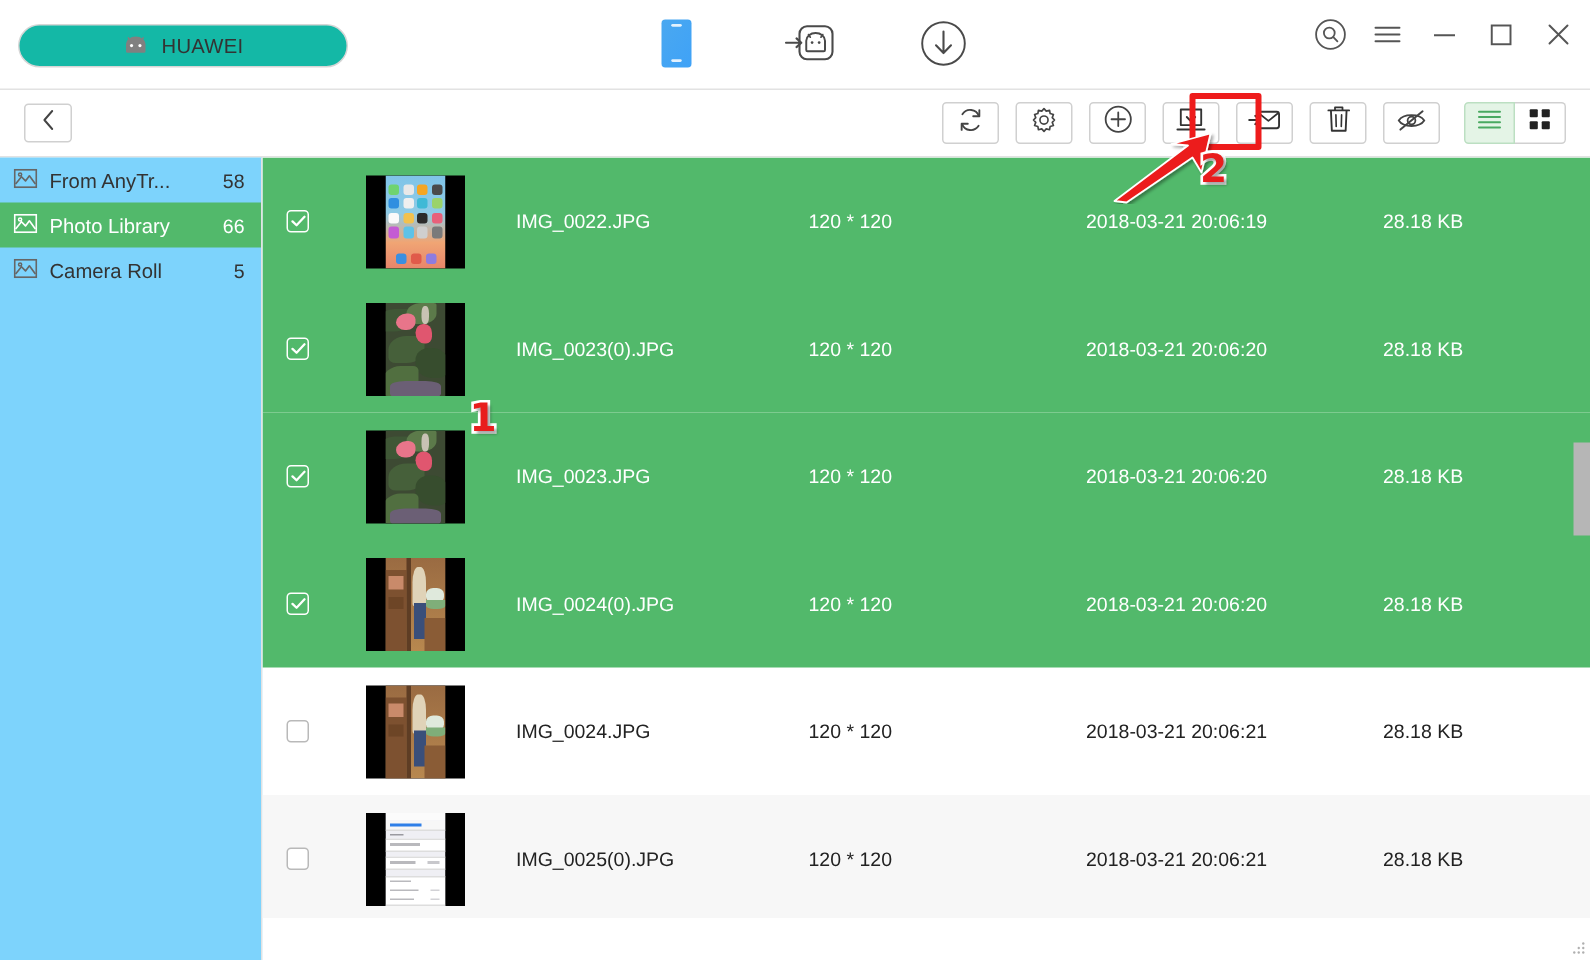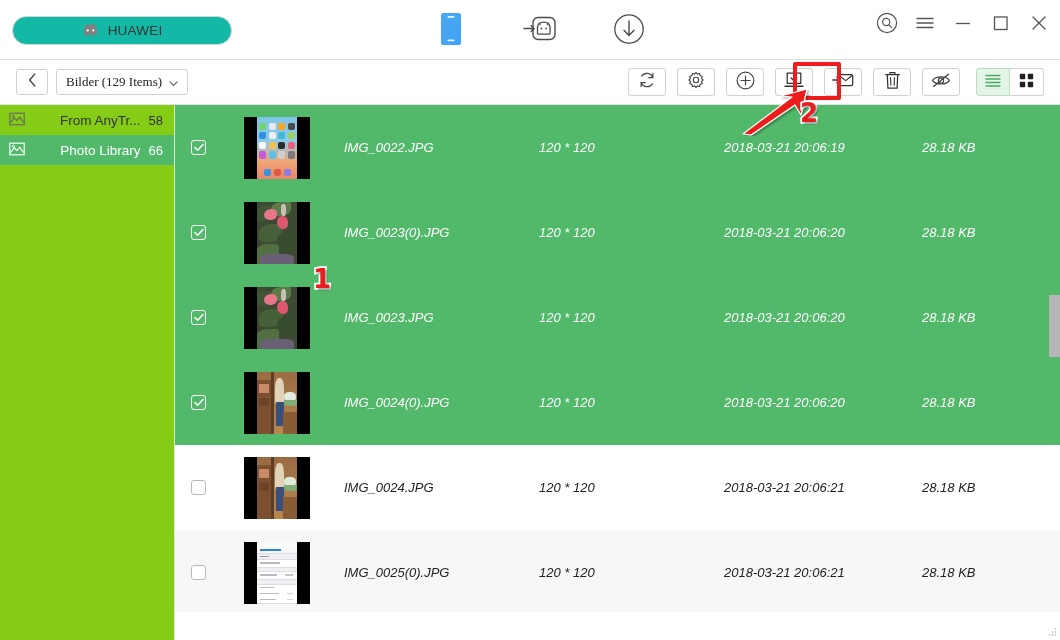--- a/index.html
+++ b/index.html
@@ -91,23 +91,22 @@
     border: 4px solid #ee1c1c;
     border-radius: 2px;
     pointer-events: none;
     z-index: 30;
   }
 
   
   .sidebar {
     position: absolute; left: 0; top: 105px;
     width: 175px; height: 535px;
-    background: #84cc16;
+    background: #7dd3fc;
     border-right: 1px solid #e2e2e2;
-    text-align: right;
   }
   .side-item {
     height: 30px; display: flex; align-items: center;
     padding: 0 11px 0 9px; gap: 8px;
     cursor: pointer; font-size: 13.5px; color: #333;
   }
   .side-item.active { background: #52b96b; color: #fff; }
   .side-item .sl { flex: 1; white-space: nowrap; overflow: hidden; }
   .side-item .sc { font-size: 13px; }
 
@@ -124,21 +123,21 @@
     border-right: 1px solid #eaeaea;
     font-family: "Liberation Serif", serif;
   }
   .c-chk   { width: 47px; justify-content: center; padding-left: 0 !important; }
   .c-img   { width: 110px; }
   .c-name  { width: 195px; }
   .c-fmt   { width: 185px; }
   .c-date  { width: 198px; }
   .c-size  { width: 150px; border-right: none !important; }
 
-  .rows { height: 507px; overflow: hidden; position: relative; font-style: italic; }
+  .rows { height: 507px; overflow: hidden; position: relative; }
   .row { display: flex; height: 85px; align-items: center; }
   .row.sel { background: #52b96b; color: #fff; }
   .row.alt { background: #f7f7f7; }
   .row .cell {
     height: 85px; display: flex; align-items: center;
     padding-left: 12px; font-size: 13px;
   }
   .row .cell.c-chk { justify-content: center; padding-left: 0; }
   .row .cell.c-img { justify-content: flex-start; padding-left: 22px; }
 
@@ -329,28 +328,20 @@
   </div>
 
   <div class="subbar">
     <div class="back-btn">
       <span>
         <svg width="9" height="14" viewBox="0 0 9 14">
             <path d="M6.8 1 L1.6 7 L6.8 13" fill="none" stroke="#444" stroke-width="1.3" stroke-linecap="round" stroke-linejoin="round"></path>
           </svg>
       </span>
     </div>
-    <div class="crumb">
-      <span class="ctext">Bilder (129 Items)</span>
-      <span>
-        <svg width="9" height="6" viewBox="0 0 9 6">
-            <path d="M1 1 L4.5 4.6 L8 1" fill="none" stroke="#666" stroke-width="1.1" stroke-linecap="round" stroke-linejoin="round"></path>
-          </svg>
-      </span>
-    </div>
 
     <div class="tools">
       <div class="tbtn">
         <span>
           <svg width="18" height="18" viewBox="0 0 18 18">
             <path d="M14.6 6.3 A6.2 6.2 0 0 0 3.6 5.1 M3.4 11.7 A6.2 6.2 0 0 0 14.4 12.9" fill="none" stroke="#444" stroke-width="1.25" stroke-linecap="round"></path>
             <path d="M14.9 2.4 L14.9 6.5 L10.8 6.5 M3.1 15.6 L3.1 11.5 L7.2 11.5" fill="none" stroke="#444" stroke-width="1.25" stroke-linecap="round" stroke-linejoin="round"></path>
           </svg>
         </span>
       </div>
@@ -451,20 +442,31 @@
         <svg width="16" height="14" viewBox="0 0 16 14">
           <rect x="0.8" y="1.2" width="14.4" height="11.6" fill="none" stroke="#ffffff" stroke-width="1.1"></rect>
           <path d="M1.4 10.6 L5.3 5.8 L8 8.6 L10.6 5.2 L14.6 10.6" fill="none" stroke="#ffffff" stroke-width="1.1" stroke-linejoin="round"></path>
           <circle cx="4.4" cy="4.3" r="1.05" fill="none" stroke="#ffffff" stroke-width="1"></circle>
         </svg>
       </span>
       <span class="sl">Photo Library</span>
       <span class="sc">66</span>
     </div>
 
+    <div class="side-item">
+      <span>
+        <svg width="16" height="14" viewBox="0 0 16 14">
+          <rect x="0.8" y="1.2" width="14.4" height="11.6" fill="none" stroke="#666" stroke-width="1.1"></rect>
+          <path d="M1.4 10.6 L5.3 5.8 L8 8.6 L10.6 5.2 L14.6 10.6" fill="none" stroke="#666" stroke-width="1.1" stroke-linejoin="round"></path>
+          <circle cx="4.4" cy="4.3" r="1.05" fill="none" stroke="#666" stroke-width="1"></circle>
+        </svg>
+      </span>
+      <span class="sl">Camera Roll</span>
+      <span class="sc">5</span>
+    </div>
   </div>
 
   <div class="table">
 
 
     <div class="rows">
 
       <div class="row sel">
         <div class="cell c-chk">
           <span class="cbox">

